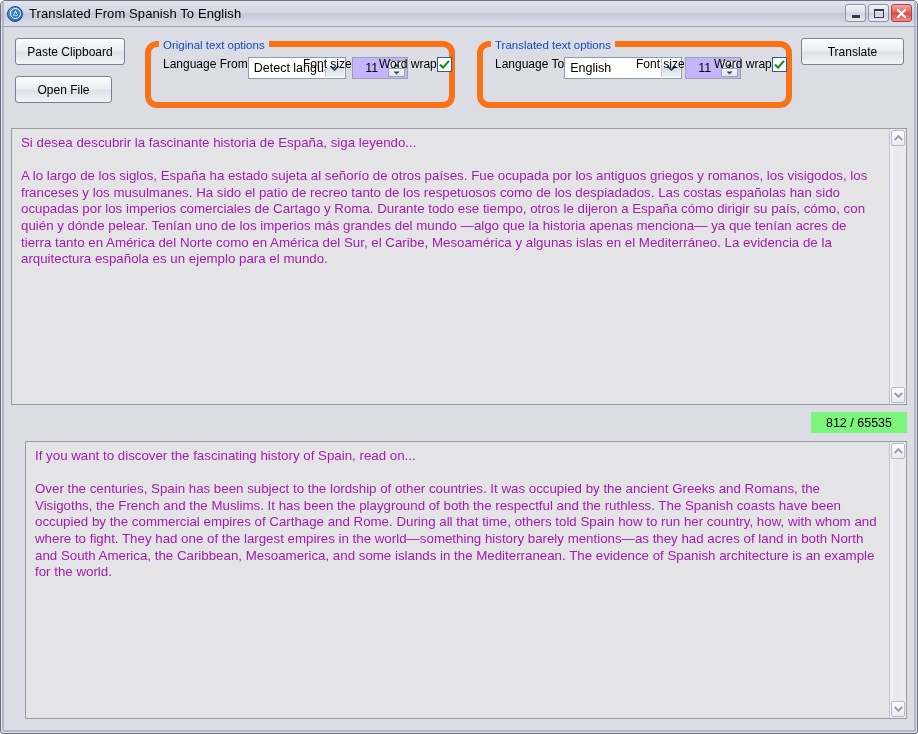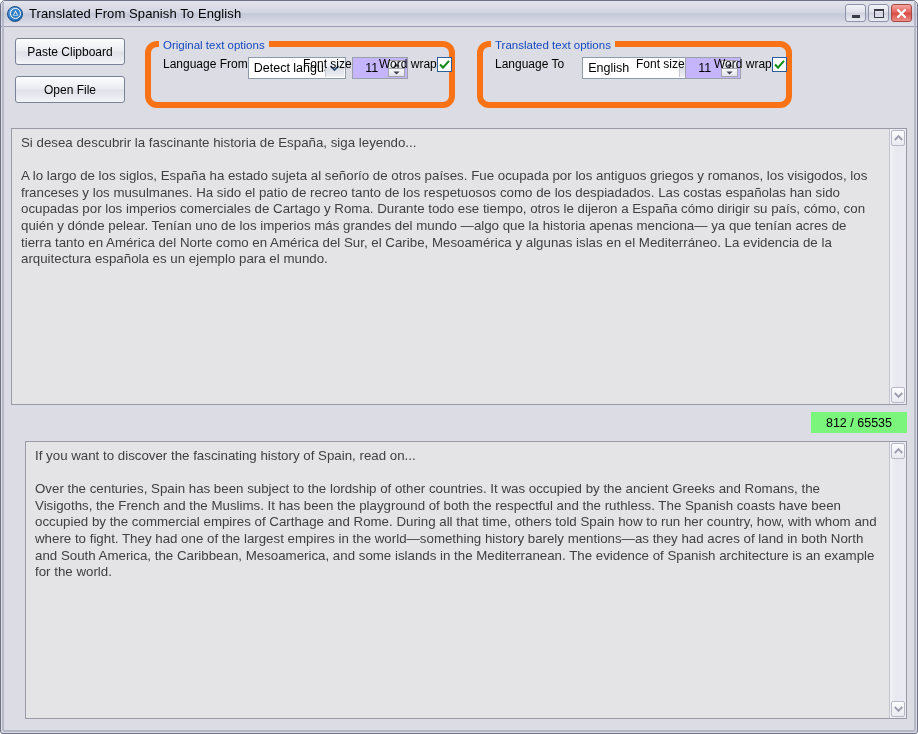--- a/index.html
+++ b/index.html
@@ -109,21 +109,21 @@
     font-family: "Liberation Sans", sans-serif;
     font-size: 12px;
     color: #000;
     text-align: center;
     cursor: default;
     display: flex; align-items: center; justify-content: center;
     position: absolute;
   }
 
   #paste-clipboard-button { left: 8px;  top: 7px;  width: 110px; height: 27px; }
-  #open-file-button       { left: 8px;  top: 45px; width: 110px; height: 27px; }
+  #open-file-button       { left: 8px;  top: 45px; width: 97px; height: 27px; }
   #translate-button       { right: 7px; top: 7px;  width: 103px; height: 27px; }
   #copy-translated-button { right: 7px; top: 45px; width: 103px; height: 27px; }
 
   
   .groupbox {
     position: absolute;
     box-sizing: border-box;
     border: 6px solid #f97316;
     border-radius: 12px;
   }
@@ -233,21 +233,21 @@
   #source-text-pane    { left: 10px; top: 127px; right: 10px; height: 277px; }
   #translated-text-pane{ left: 24px; top: 440px; right: 10px; height: 278px; }
 
   .pane-text {
     position: absolute;
     left: 0; top: 0; right: 18px; bottom: 0;
     padding: 6px 8px 6px 9px;
     font-family: "Liberation Sans", sans-serif;
     font-size: 13.3px;
     line-height: 16.6px;
-    color: #404040;
+    color: #a21caf;
     white-space: pre-wrap;
     overflow: hidden;
     word-wrap: break-word;
   }
 
   .vscroll {
     position: absolute;
     right: 0; top: 0; bottom: 0;
     width: 17px;
     background: linear-gradient(to right, #f2f2f7, #e8e8ef 35%, #eceaf3);
@@ -358,21 +358,21 @@
           <svg width="11" height="9" viewBox="0 0 11 9">
             <path d="M1 4.6 L4 7.6 L10 0.9" stroke="#108a18" stroke-width="2.1" fill="none"></path>
           </svg>
         </div>
       </div>
     </div>
 
     <div class="groupbox" id="translated-text-options-group">
       <span class="legend">Translated text options</span>
 
-      <div class="field" style="left:12px; top:10px;gap:18px;">
+      <div class="field" style="left:12px; top:10px;">
         <span class="label">Language To</span>
         <div class="combo" style="width:118px;">
           <span class="combo-value">English</span>
           <span class="combo-arrow">
             <svg width="9" height="6" viewBox="0 0 9 6">
               <path d="M0.5 1 L4.5 5 L8.5 1" stroke="#1c3f70" stroke-width="1.6" fill="none"></path>
             </svg>
           </span>
         </div>
       </div>
@@ -399,20 +399,21 @@
       <div class="field center" style="left:231px; top:10px;">
         <span class="label">Word wrap</span>
         <div class="checkbox">
           <svg width="11" height="9" viewBox="0 0 11 9">
             <path d="M1 4.6 L4 7.6 L10 0.9" stroke="#108a18" stroke-width="2.1" fill="none"></path>
           </svg>
         </div>
       </div>
     </div>
 
+    <div class="btn" id="translate-button">Translate</div>
   </div>
 
   <div class="pane" id="source-text-pane">
     <div class="pane-text">Si desea descubrir la fascinante historia de España, siga leyendo...
 
 A lo largo de los siglos, España ha estado sujeta al señorío de otros países. Fue ocupada por los antiguos griegos y romanos, los visigodos, los franceses y los musulmanes. Ha sido el patio de recreo tanto de los respetuosos como de los despiadados. Las costas españolas han sido ocupadas por los imperios comerciales de Cartago y Roma. Durante todo ese tiempo, otros le dijeron a España cómo dirigir su país, cómo, con quién y dónde pelear. Tenían uno de los imperios más grandes del mundo —algo que la historia apenas menciona— ya que tenían acres de tierra tanto en América del Norte como en América del Sur, el Caribe, Mesoamérica y algunas islas en el Mediterráneo. La evidencia de la arquitectura española es un ejemplo para el mundo.</div>
     <div class="vscroll">
       <div class="arrow-btn arrow-up">
         <svg width="9" height="6" viewBox="0 0 9 6">
             <path d="M0.8 5 L4.5 1.2 L8.2 5" stroke="#9b9bab" stroke-width="1.9" fill="none"></path>

